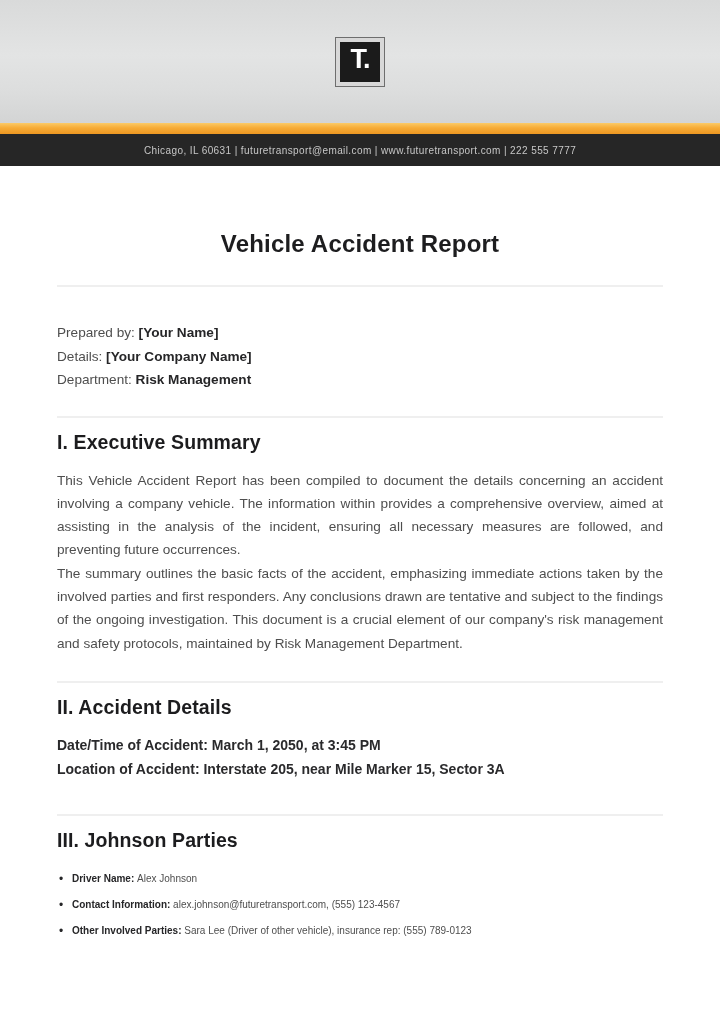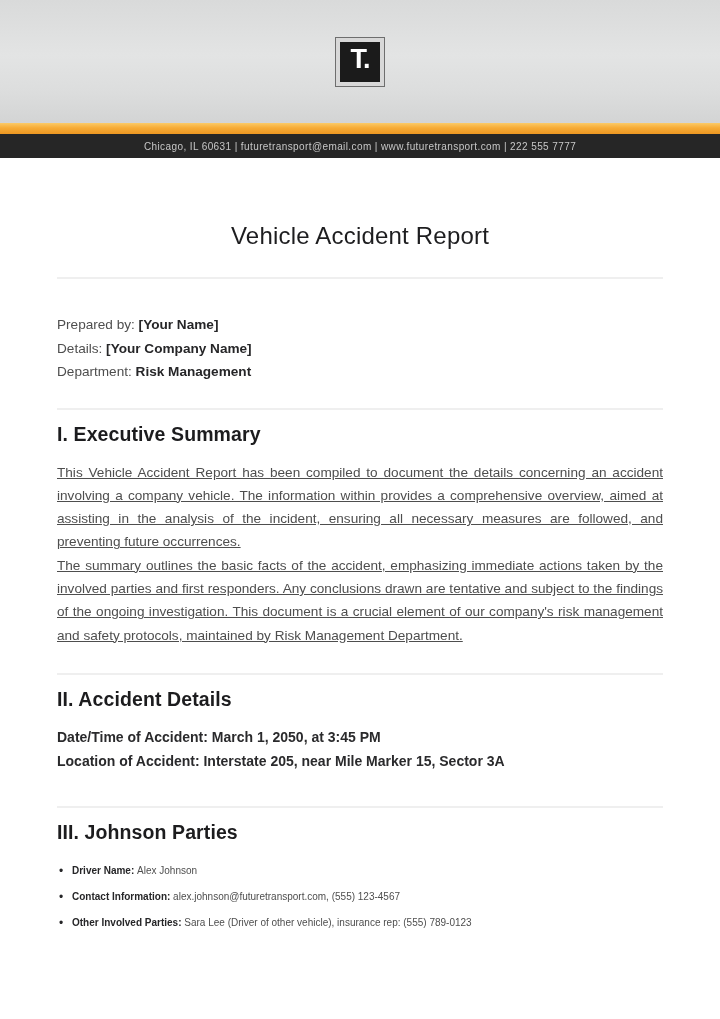--- a/index.html
+++ b/index.html
@@ -36,40 +36,40 @@
     font-size: 27px;
     line-height: 1;
     letter-spacing: -1px;
     transform: translateY(-2px);
   }
   .header-orange {
     height: 11px;
     background: linear-gradient(180deg, #fbca67 0%, #f6ab36 45%, #ec9722 100%);
   }
   .header-dark {
-    height: 24px;
+    height: 32px;
     background: #262626;
     display: flex;
     align-items: center;
     justify-content: center;
   }
   .contact-line {
     color: #c7c7c7;
     font-size: 10px;
     letter-spacing: 0.4px;
   }
 
   
   .page { padding: 0 57px; }
 
   .doc-title {
     margin-top: 64px;
     text-align: center;
     font-size: 24px;
-    font-weight: normal;
+    font-weight: bold;
     color: #1d1d1f;
     letter-spacing: 0.2px;
   }
 
   .divider {
     border: none;
     border-top: 2px solid #efefef;
     margin: 0;
   }
   .divider.d1 { margin-top: 27px; }
@@ -92,21 +92,20 @@
     color: #1c1c1e;
     letter-spacing: 0.1px;
   }
 
   .body-paragraphs { margin-top: 15px; }
   .body-paragraphs p {
     font-size: 13.6px;
     line-height: 23.3px;
     color: #4e4e4e;
     text-align: justify;
-    text-decoration: underline;
   }
 
   .detail-lines { margin-top: 14px; }
   .detail-line {
     font-size: 14px;
     line-height: 24.5px;
     font-weight: bold;
     color: #2a2a2c;
   }
 

